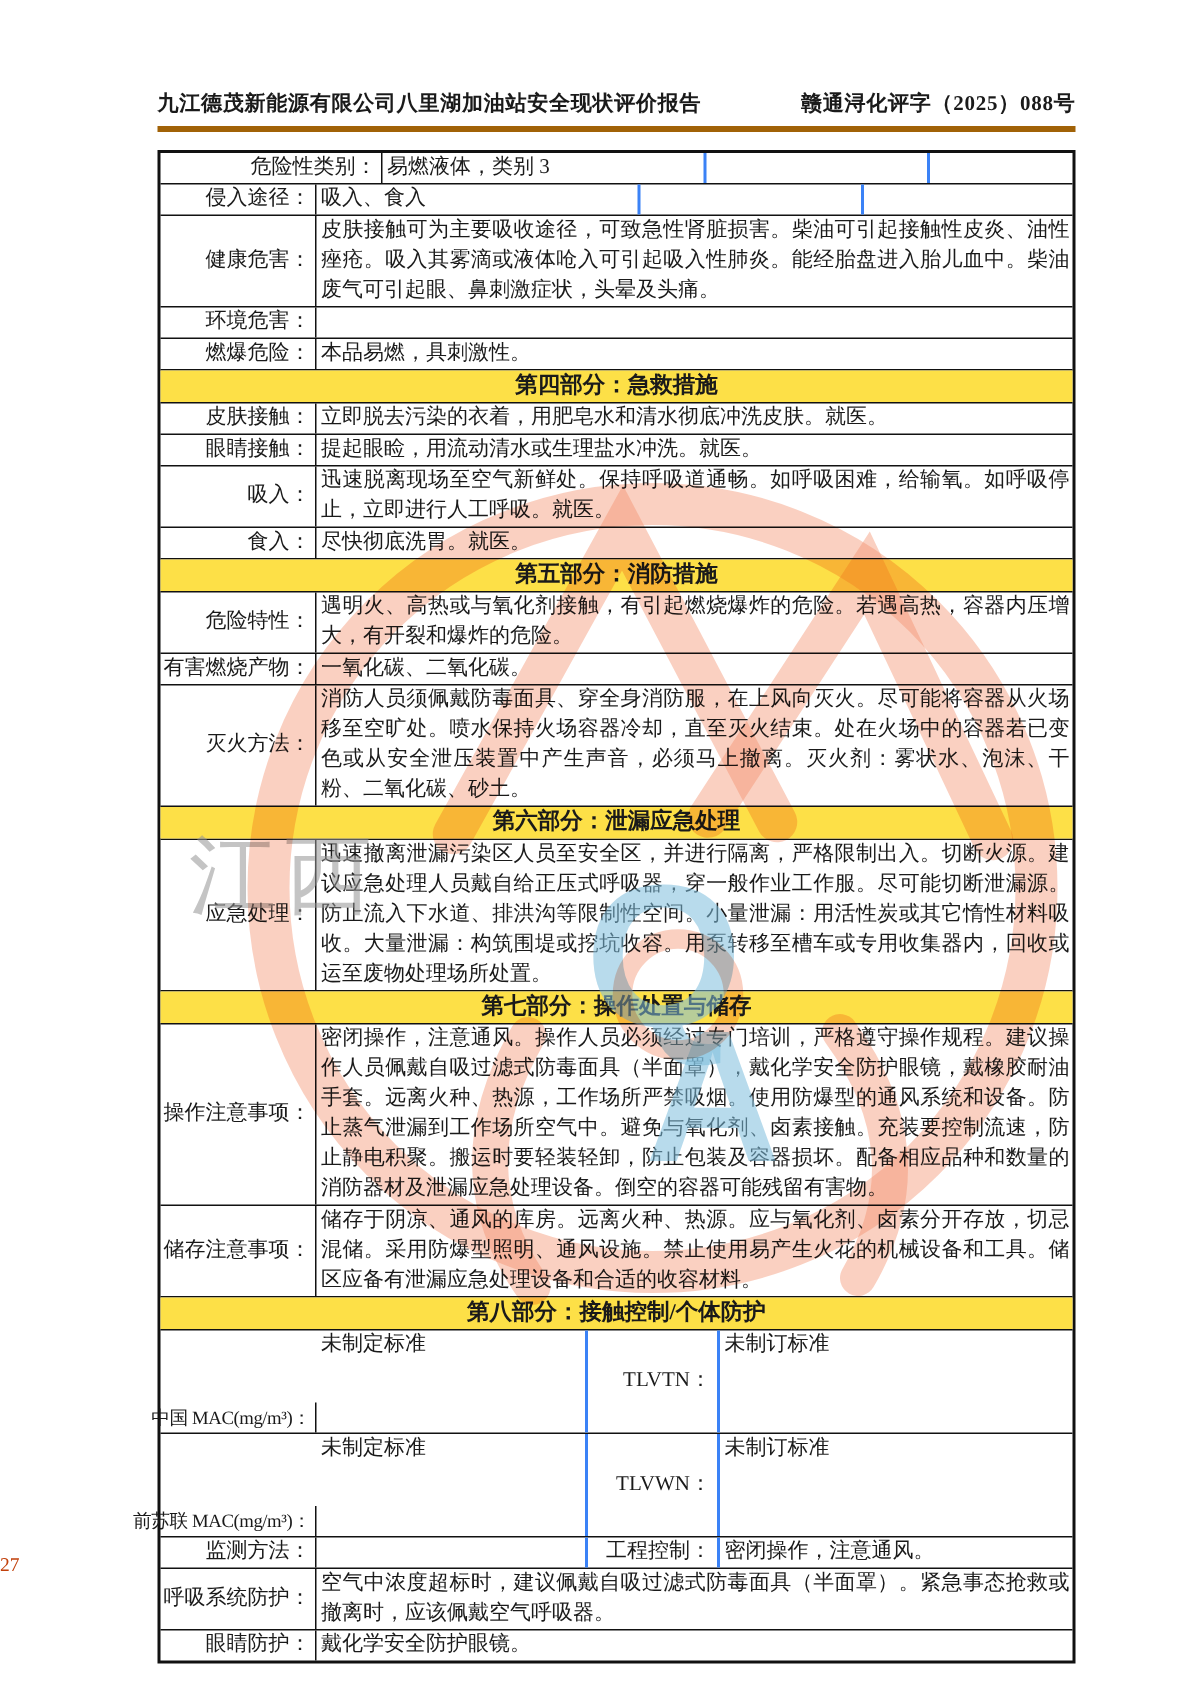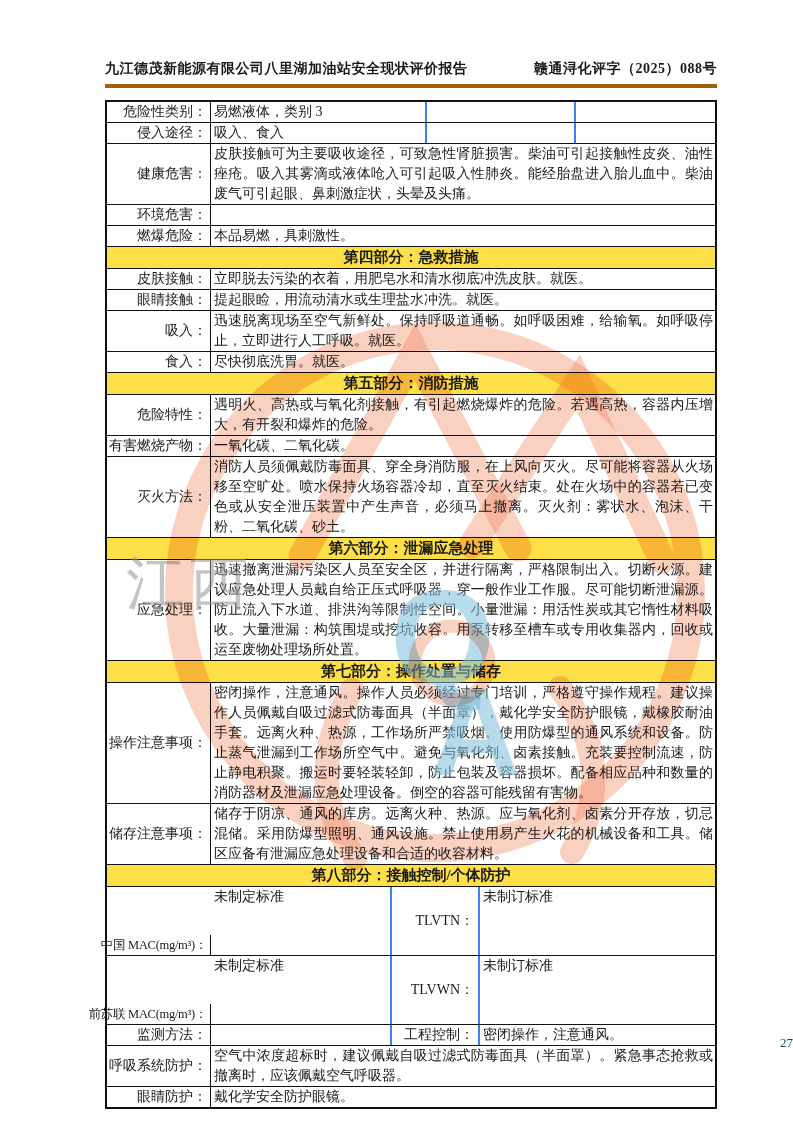--- a/index.html
+++ b/index.html
@@ -15,43 +15,43 @@
     border-bottom:4px solid #a16207;
     display:flex; justify-content:space-between; align-items:flex-start;
     font-size:14px; font-weight:bold; letter-spacing:0.5px;
   }
   
   .msds-table {
     position:absolute; left:105px; top:100px; width:612px;
     border:2px solid #111; background:transparent;
   }
   .trow { display:flex; border-top:1px solid #111; align-items:stretch; }
-  .trow:first-child { border-top:none; }
+  .trow:first-child { border-top:none;margin-left:44px; }
   .cell { font-size:14px; line-height:20px; min-height:20px; }
   .c-label {
     width:104px; flex:0 0 104px; border-right:1px solid #111;
     display:flex; align-items:center; justify-content:flex-end;
     text-align:right; padding-right:3px; white-space:nowrap;
   }
   .c-label.small { font-size:12.5px; letter-spacing:-0.3px;margin-top:48px; }
   .c-value { flex:1 1 auto; padding:0 2px 0 3px; text-align:justify; }
   .c-fixed { flex:0 0 auto; }
   .b-r { border-right:2px solid #3b82f6; }
   .c-label2 {
     display:flex; align-items:center; justify-content:flex-end;
     text-align:right; padding-right:4px; white-space:nowrap;
   }
   .section-row {
     background:#fde047; text-align:center; font-weight:bold;
     font-size:15px; line-height:21px; min-height:21px; width:100%;
   }
   
   .page-number {
-    position:absolute; left:0; right:0; top:1035px; text-align:right;
-    font-size:13px; color:#0c4a6e; font-family:"Liberation Serif",serif;
+    position:absolute; left:0; right:0; top:1035px; text-align:left;
+    font-size:13px; color:#c2410c; font-family:"Liberation Serif",serif;
   }
   
   .watermark {
     position:absolute; inset:0; pointer-events:none; z-index:6;
     mix-blend-mode:multiply;
   }
   .wm-gray-text {
     position:absolute; left:126px; top:545px; font-size:58px;
     color:rgba(148,148,148,0.55); letter-spacing:6px; z-index:5;
     font-family:"Liberation Serif",serif;

